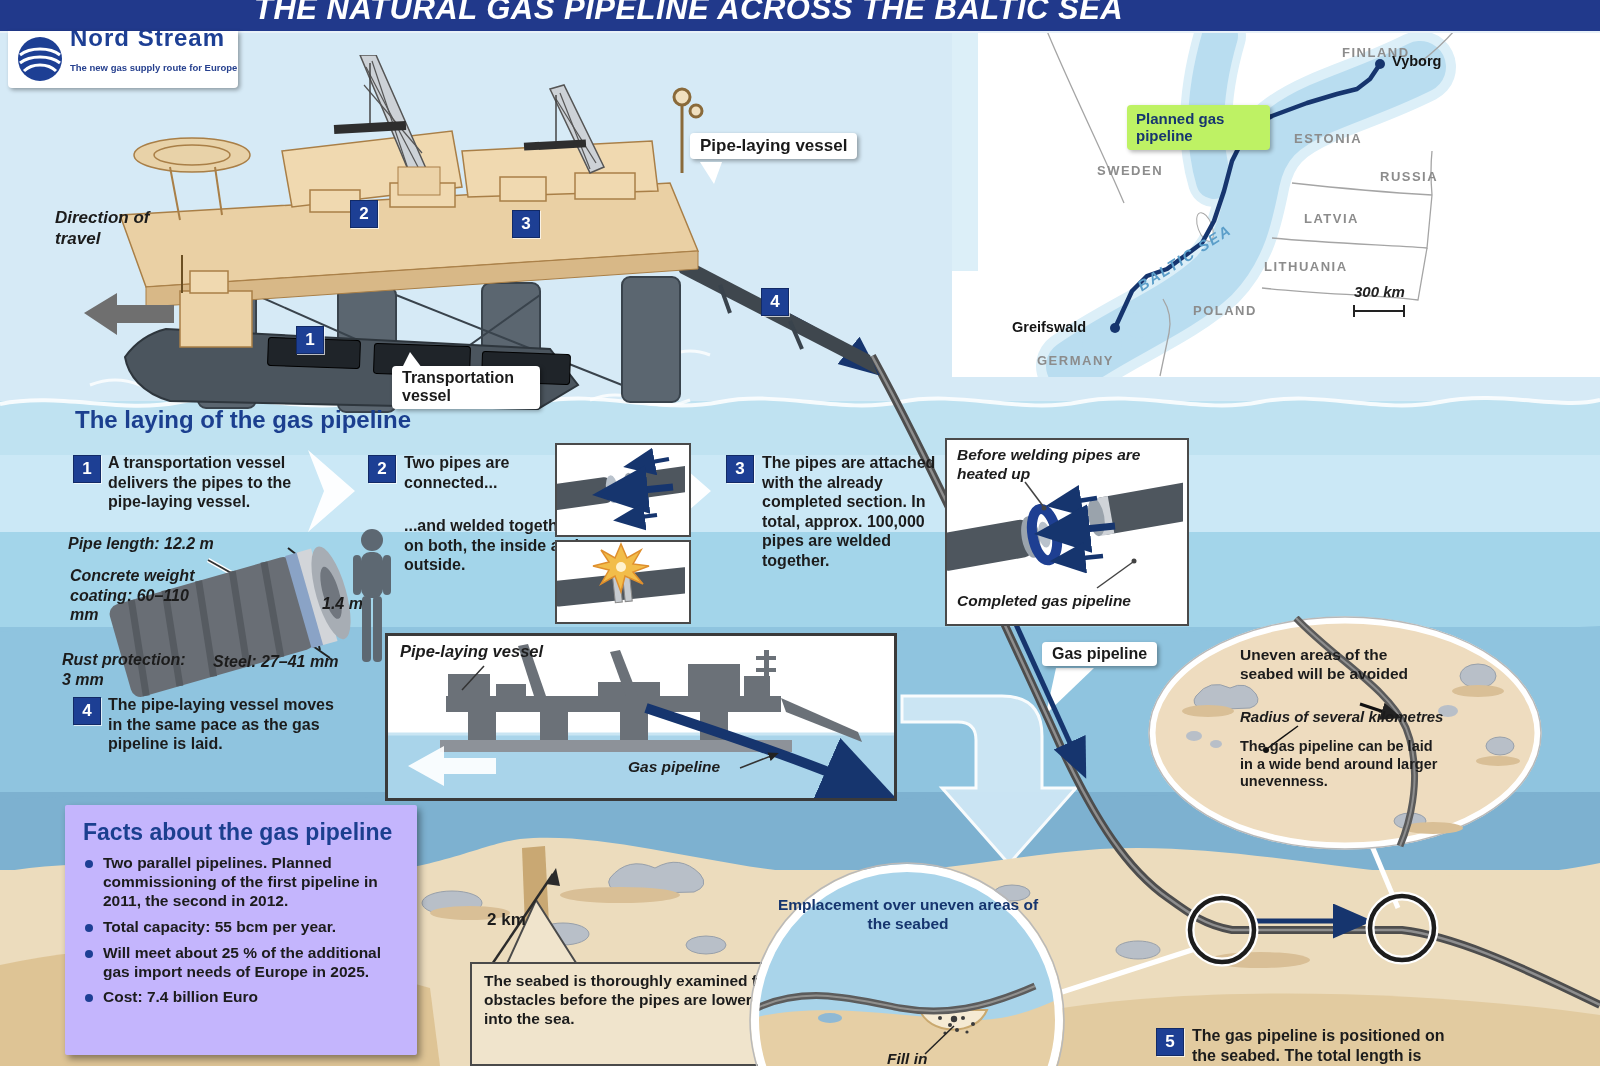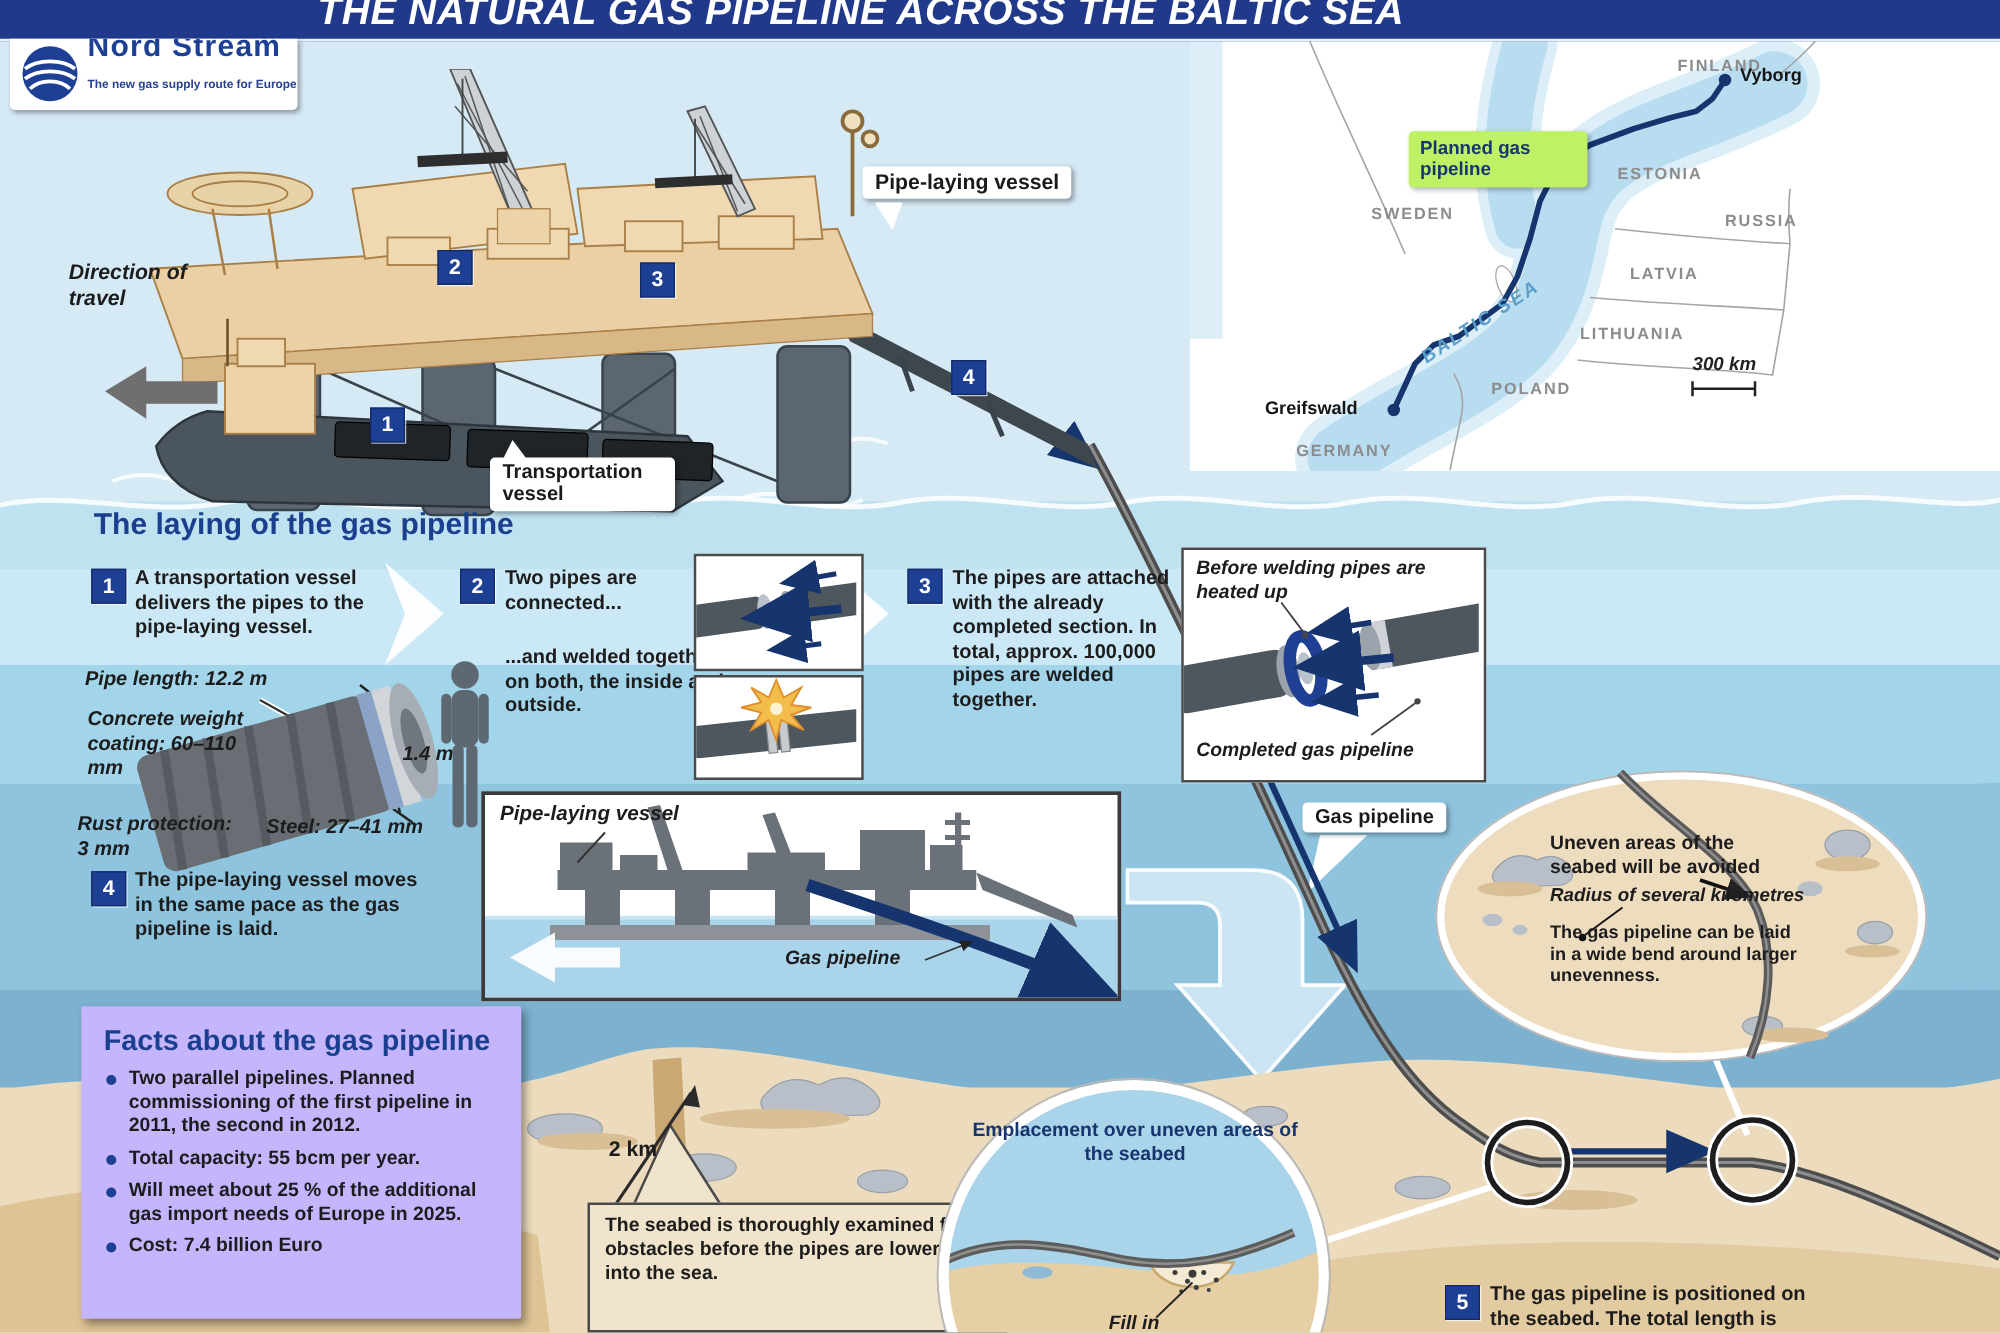--- a/index.html
+++ b/index.html
@@ -436,21 +436,21 @@
         <ellipse cx="330" cy="75" rx="26" ry="6" fill="#d9bf96"></ellipse>
         <ellipse cx="285" cy="212" rx="30" ry="6" fill="#d9bf96"></ellipse>
         <ellipse cx="350" cy="145" rx="22" ry="5" fill="#d9bf96"></ellipse>
       </g>
       <path d="M148,2 C188,44 240,72 258,112 C272,147 268,192 252,230" fill="none" stroke="#5a5a5a" stroke-width="7"></path>
       <path d="M148,2 C188,44 240,72 258,112 C272,147 268,192 252,230" fill="none" stroke="#8e8e8e" stroke-width="2"></path>
       <line x1="212" y1="88" x2="248" y2="100" stroke="#111" stroke-width="3" marker-end="url(#blackhead)"></line>
       <line x1="150" y1="110" x2="120" y2="132" stroke="#111" stroke-width="1.5"></line>
       <circle cx="118" cy="134" r="3" fill="#111"></circle>
     </svg>
-    <div class="abs body-t" style="left:92px;top:50px;width:205px;font-size:15.5px;">Uneven areas of the seabed will be avoided</div>
+    <div class="abs body-t" style="left:92px;top:30px;width:205px;font-size:15.5px;">Uneven areas of the seabed will be avoided</div>
     <div class="abs body-t ital" style="left:92px;top:92px;width:230px;font-size:15px;font-weight:700;">Radius of several kilometres</div>
     <div class="abs body-t" style="left:92px;top:122px;width:205px;font-size:14.5px;">The gas pipeline can be laid in a wide bend around larger unevenness.</div>
   </div>
 
   <div class="abs facts">
     <h2 class="navy-h">Facts about the gas pipeline</h2>
     <ul>
       <li>Two parallel pipelines. Planned commissioning of the first pipeline in 2011, the second in 2012.</li>
       <li>Total capacity: 55 bcm per year.</li>
       <li>Will meet about 25 % of the additional gas import needs of Europe in 2025.</li>

